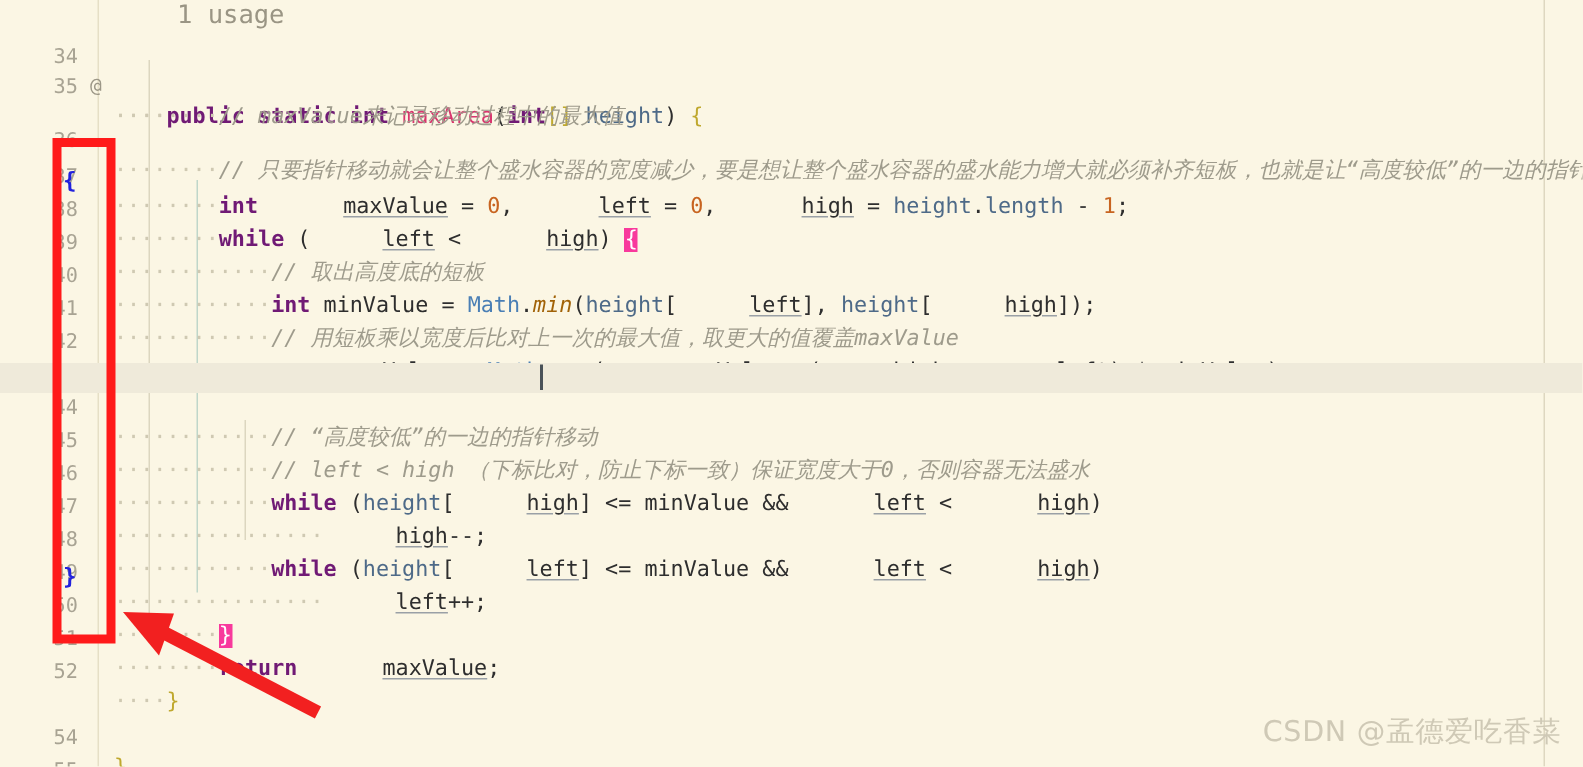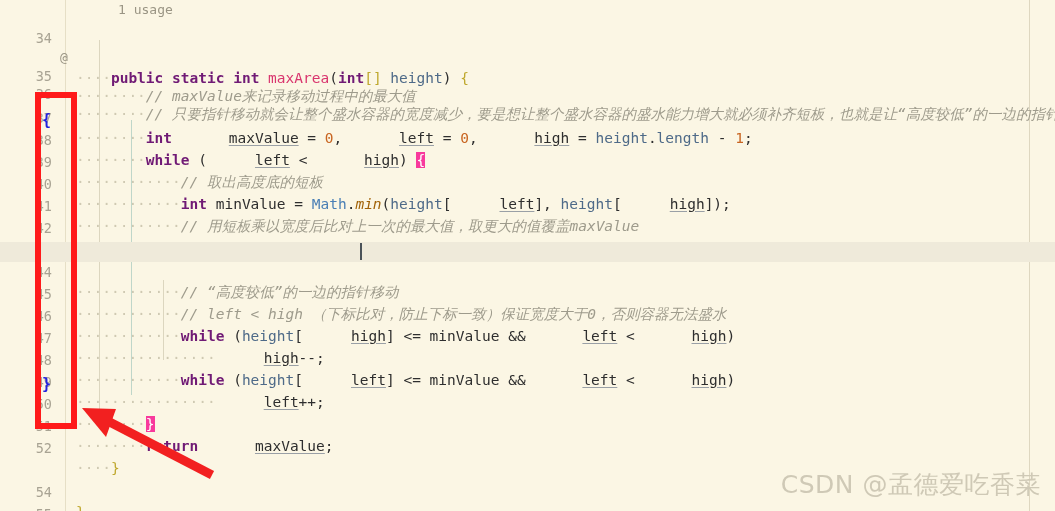--- a/index.html
+++ b/index.html
@@ -82,21 +82,21 @@
     color: #2E2E2E;
     font-size: 14.5px;
     font-family: "DejaVu Sans Mono", monospace;
   }
 
   
   .usage {
     position: absolute;
     left: 118px;
     color: #9A9584;
-    font-size: 13px;
+    font-size: 17px;
     font-family: "DejaVu Sans Mono", monospace;
     height: 20px; line-height: 20px;
   }
 
   
   .kw   { color: #701a75; font-weight: bold; }           
   .type { color: #2E2E2E; }
   .fn   { color: #D9356E; }           
   .num  { color: #C86420; }           
   .cls  { color: #4A7FB5; }           
@@ -133,21 +133,21 @@
     width: 1055px; height: 511px;
     pointer-events: none;
   }
 
   
   .watermark {
     position: absolute;
     right: 14px;
     bottom: 10px;
     color: #CFC9B6;
-    font-size: 25px;
+    font-size: 19px;
     font-family: "DejaVu Sans", sans-serif;
     letter-spacing: 0.5px;
     white-space: pre;
   }
 </style>
 </head>
 <body>
 
 <div id="editor">
 
@@ -160,21 +160,21 @@
   <div class="iguide" style="left:163px; top:280px; height:80px;"></div>
 
   <div class="usage" style="top:0px;">1 usage</div>
 
   <div class="row" style="top:8px;">
     <span class="lineno">34</span>
     <span class="annot">@</span>
     <span class="code"><span class="dot">····</span><span class="kw">public</span> <span class="kw">static</span> <span class="kw">int</span> <span class="fn">maxArea</span><span class="punct">(</span><span class="kw">int</span><span class="brace-y">[]</span> <span class="param">height</span><span class="punct">)</span> <span class="brace-y">{</span></span>
   </div>
 
-  <div class="row" style="top:46px;">
+  <div class="row" style="top:28px;">
     <span class="lineno">35</span>
     <span class="code"><span class="dot">····</span><span class="dot">····</span><span class="cmt">// maxValue来记录移动过程中的最大值</span></span>
   </div>
 
   <div class="row" style="top:64px;">
     <span class="lineno">36</span>
     <span class="code"><span class="dot">····</span><span class="dot">····</span><span class="cmt">// 只要指针移动就会让整个盛水容器的宽度减少，要是想让整个盛水容器的盛水能力增大就必须补齐短板，也就是让“高度较低”的一边的指针移动（保证宽度）</span></span>
   </div>
 
   <div class="row" style="top:88px;">

